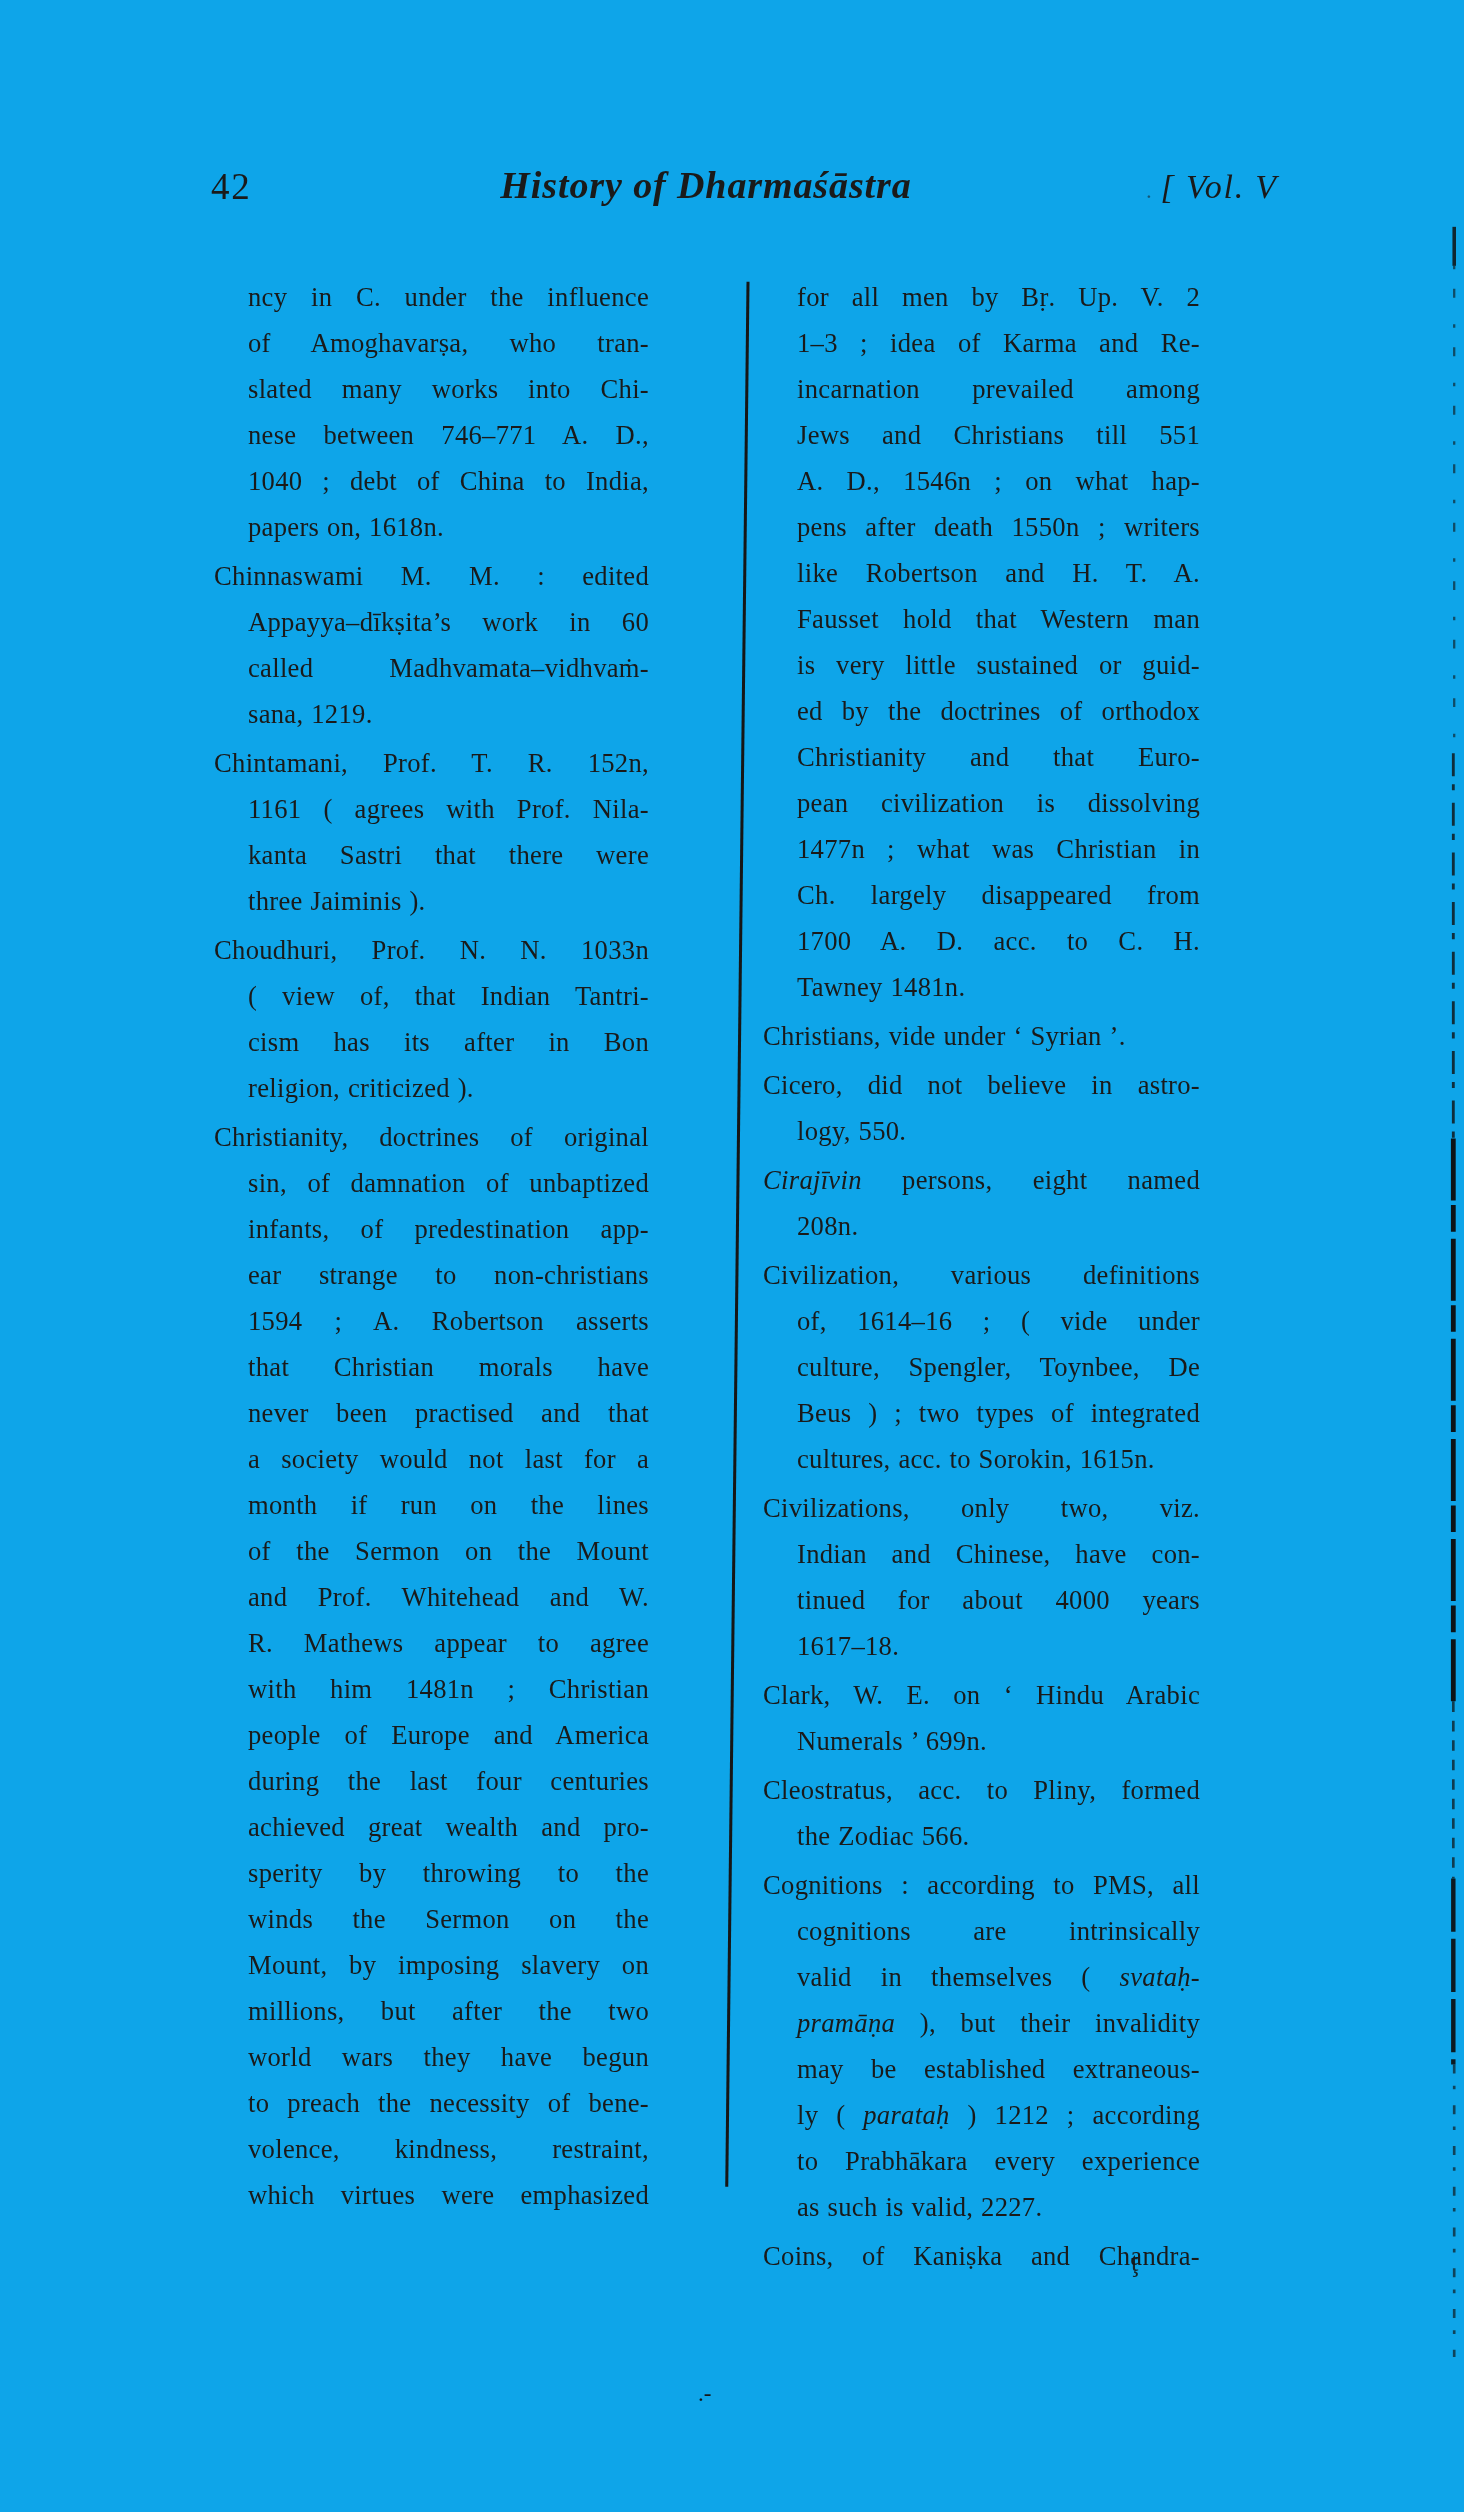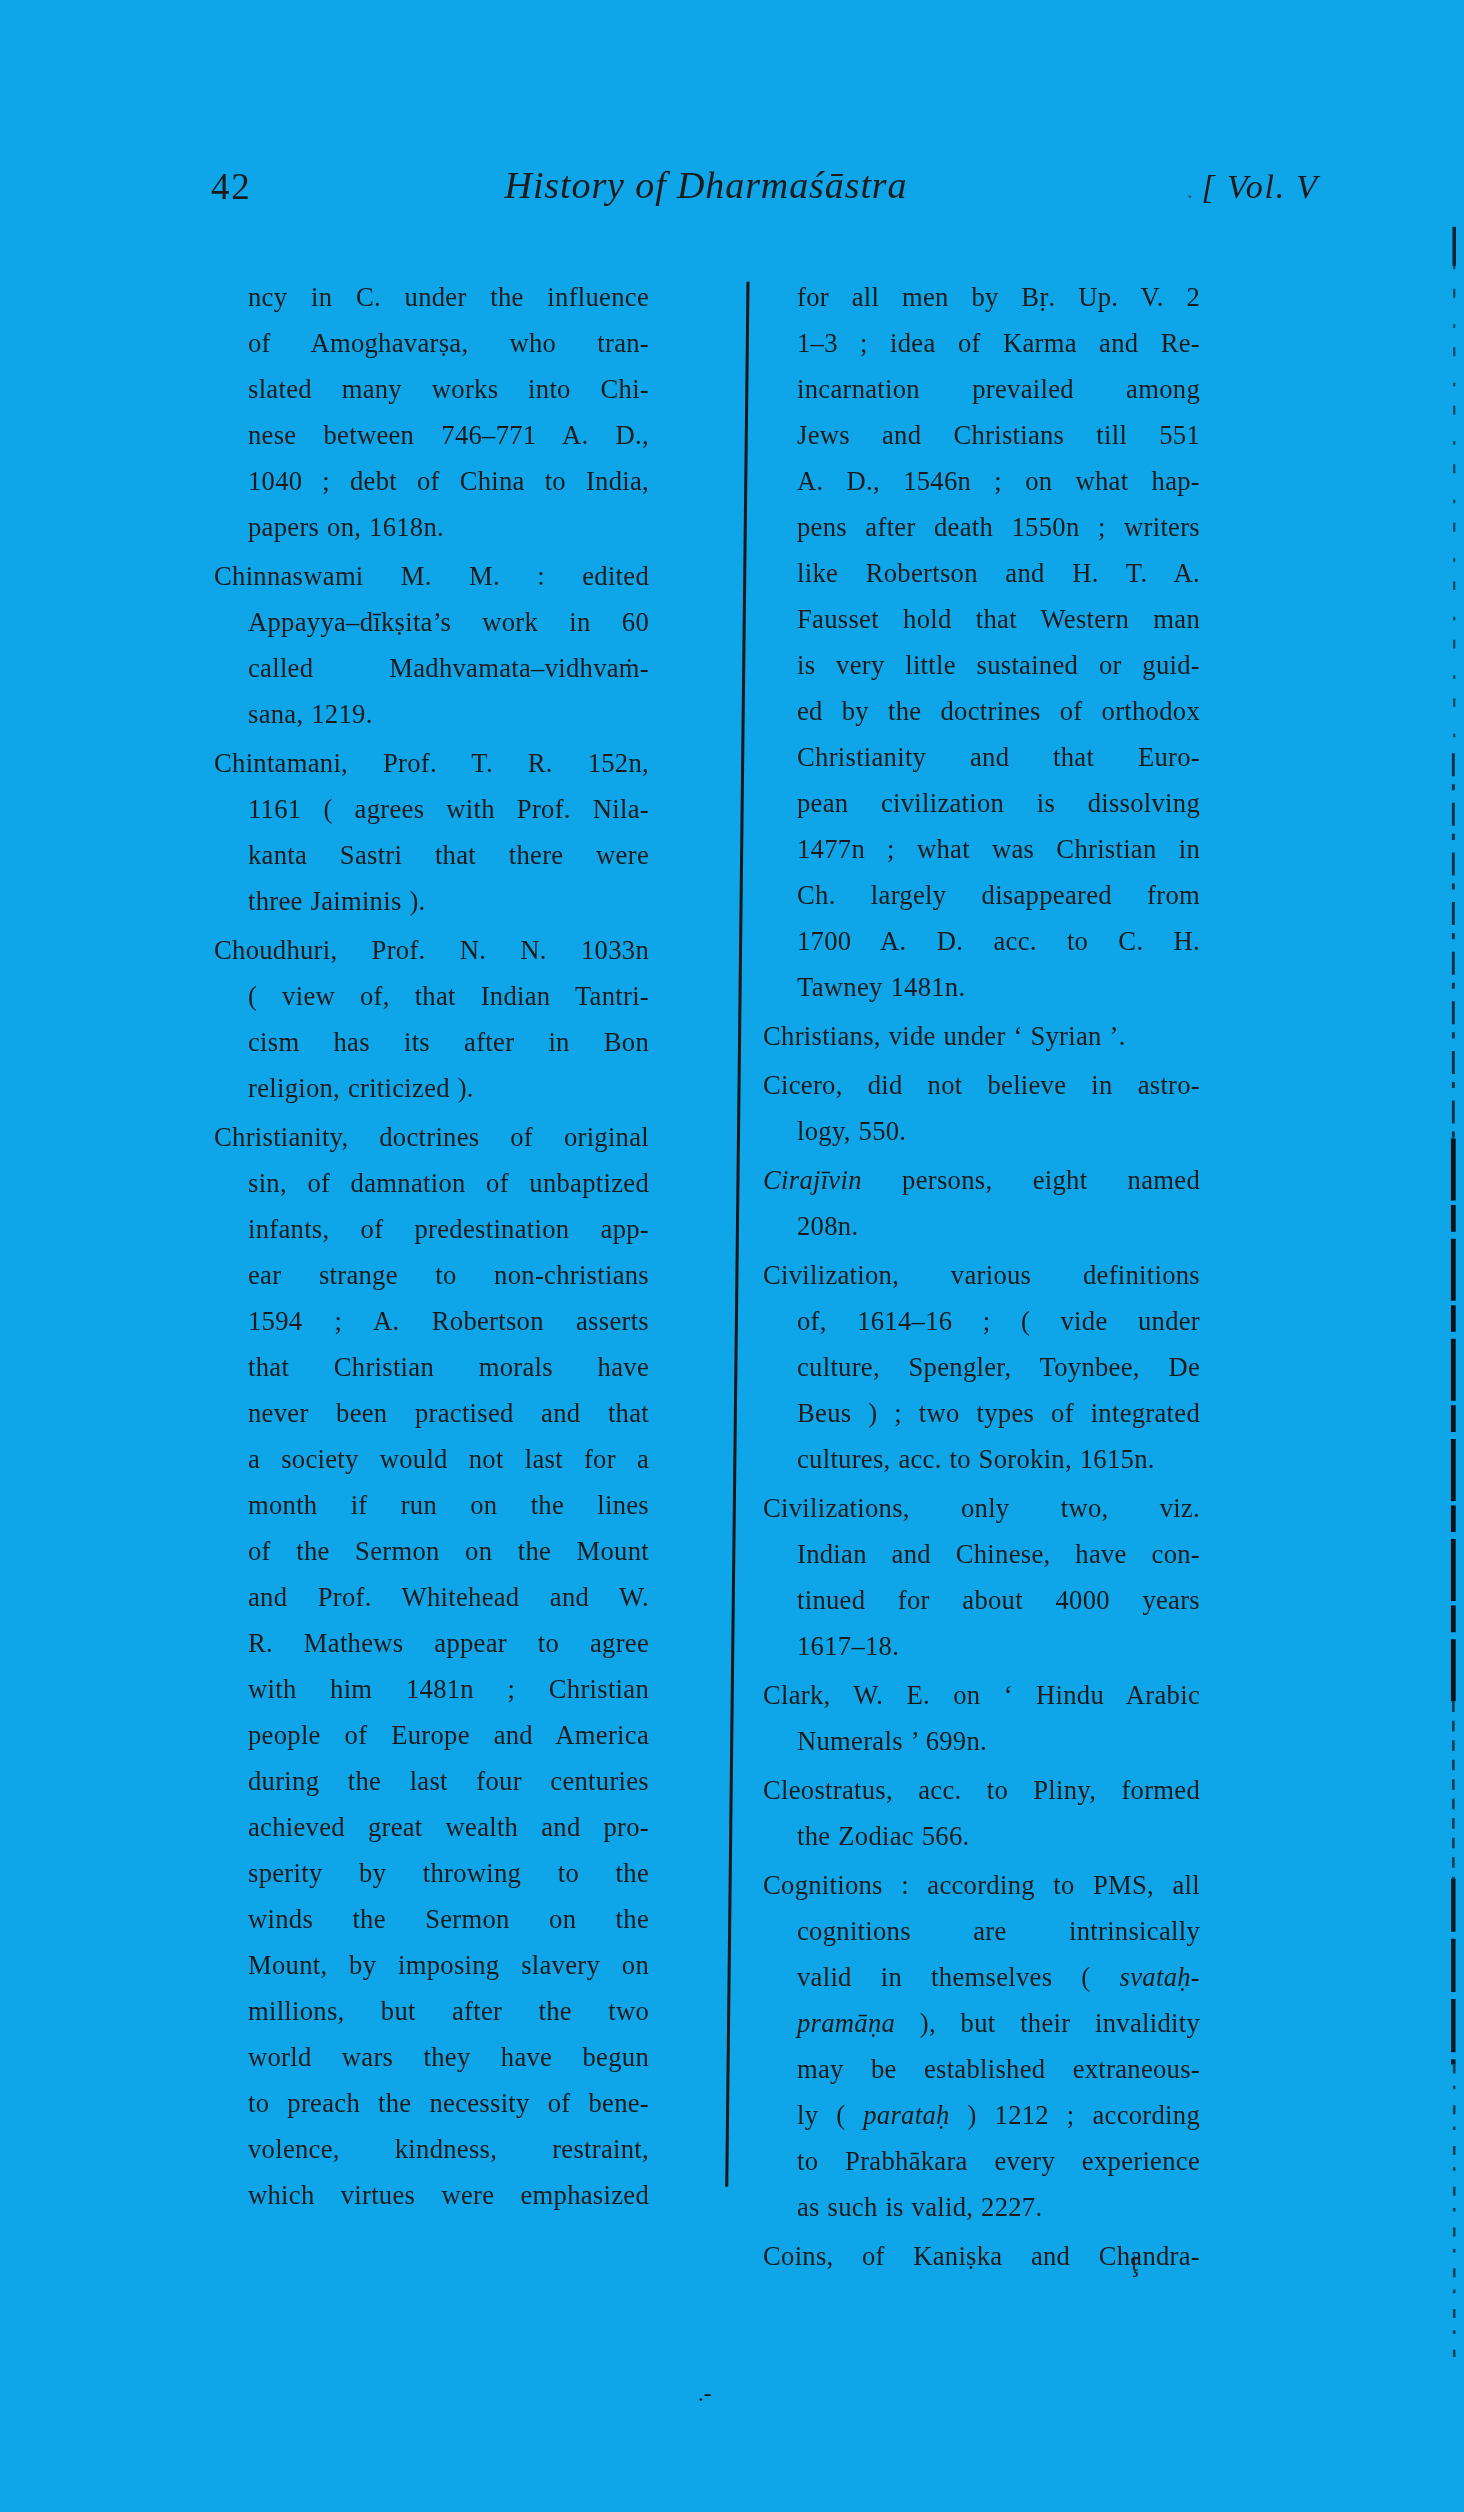--- a/index.html
+++ b/index.html
@@ -15,26 +15,26 @@
   .header{position:absolute;left:0;top:0;width:100%;height:106px;}
   .pagenum{
     position:absolute;left:211px;top:165px;
     font-size:37px;letter-spacing:1.8px;
   }
   .title{
     position:absolute;left:706px;top:163px;
     transform:translateX(-50%);
     font-style:italic;font-size:38px;letter-spacing:0.9px;
     white-space:nowrap;
+    font-weight:bold;
   }
   .volume{
     position:absolute;left:1146px;top:168px;
     font-style:italic;font-size:34px;letter-spacing:1.8px;
     white-space:nowrap;
-    margin-left:41px;
   }
   .volume .straydot{opacity:.55;font-style:normal;margin-right:7px;font-size:23px;}
   
   .col{
     position:absolute;top:271px;
     font-size:26.6px;
     line-height:46px;
     letter-spacing:0.3px;
     word-spacing:0.9px;
   }

